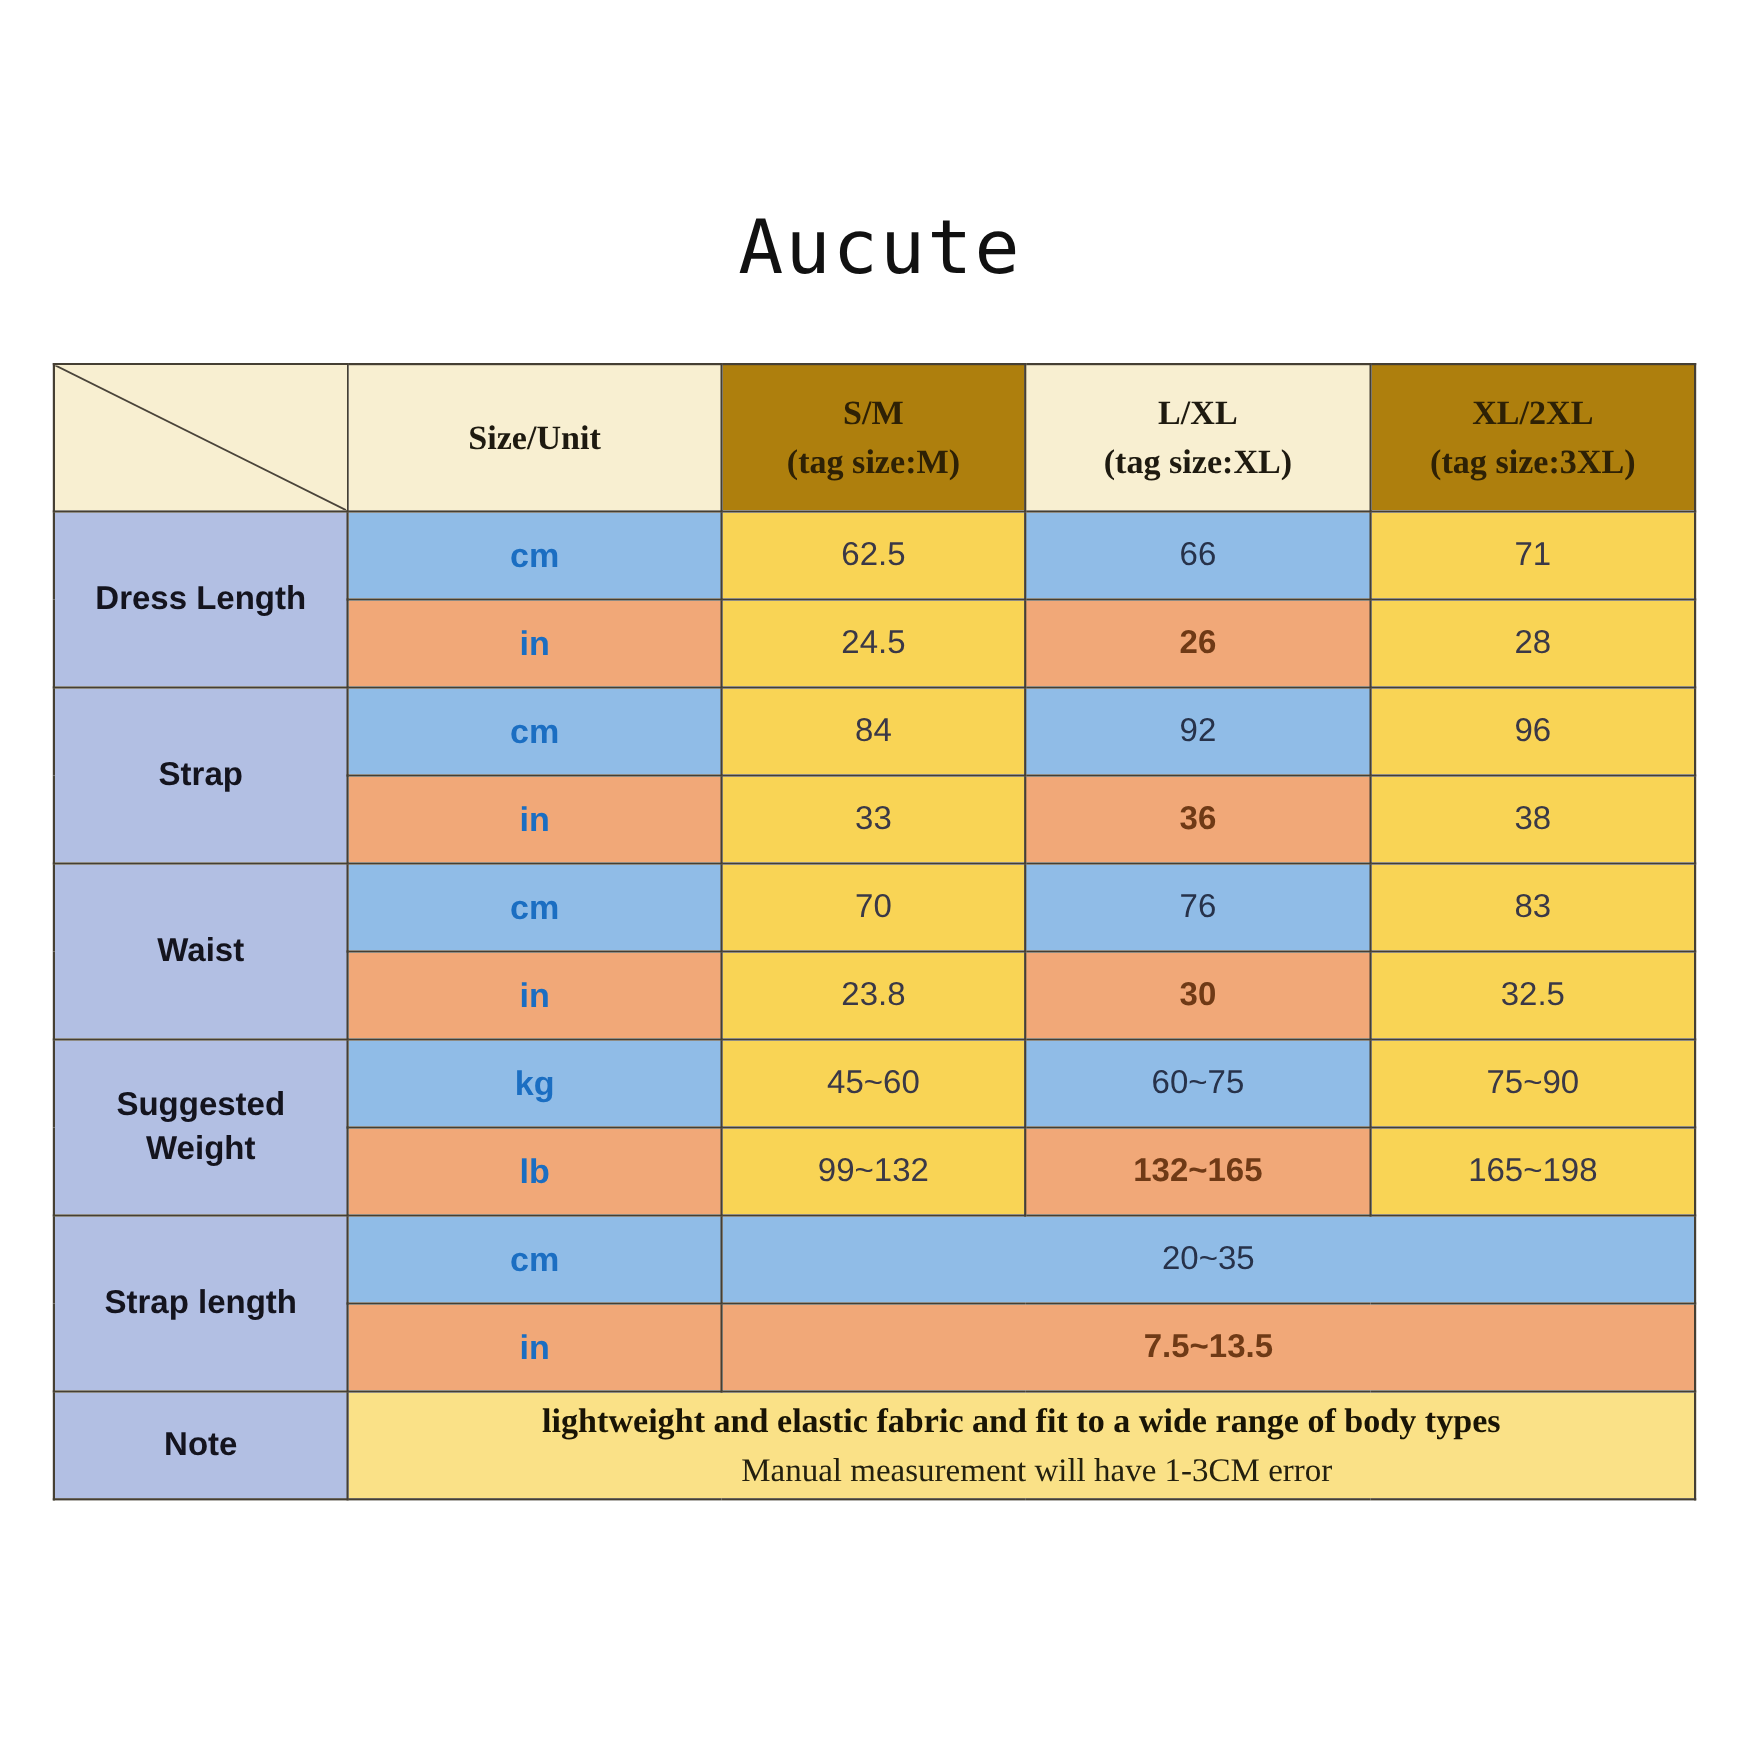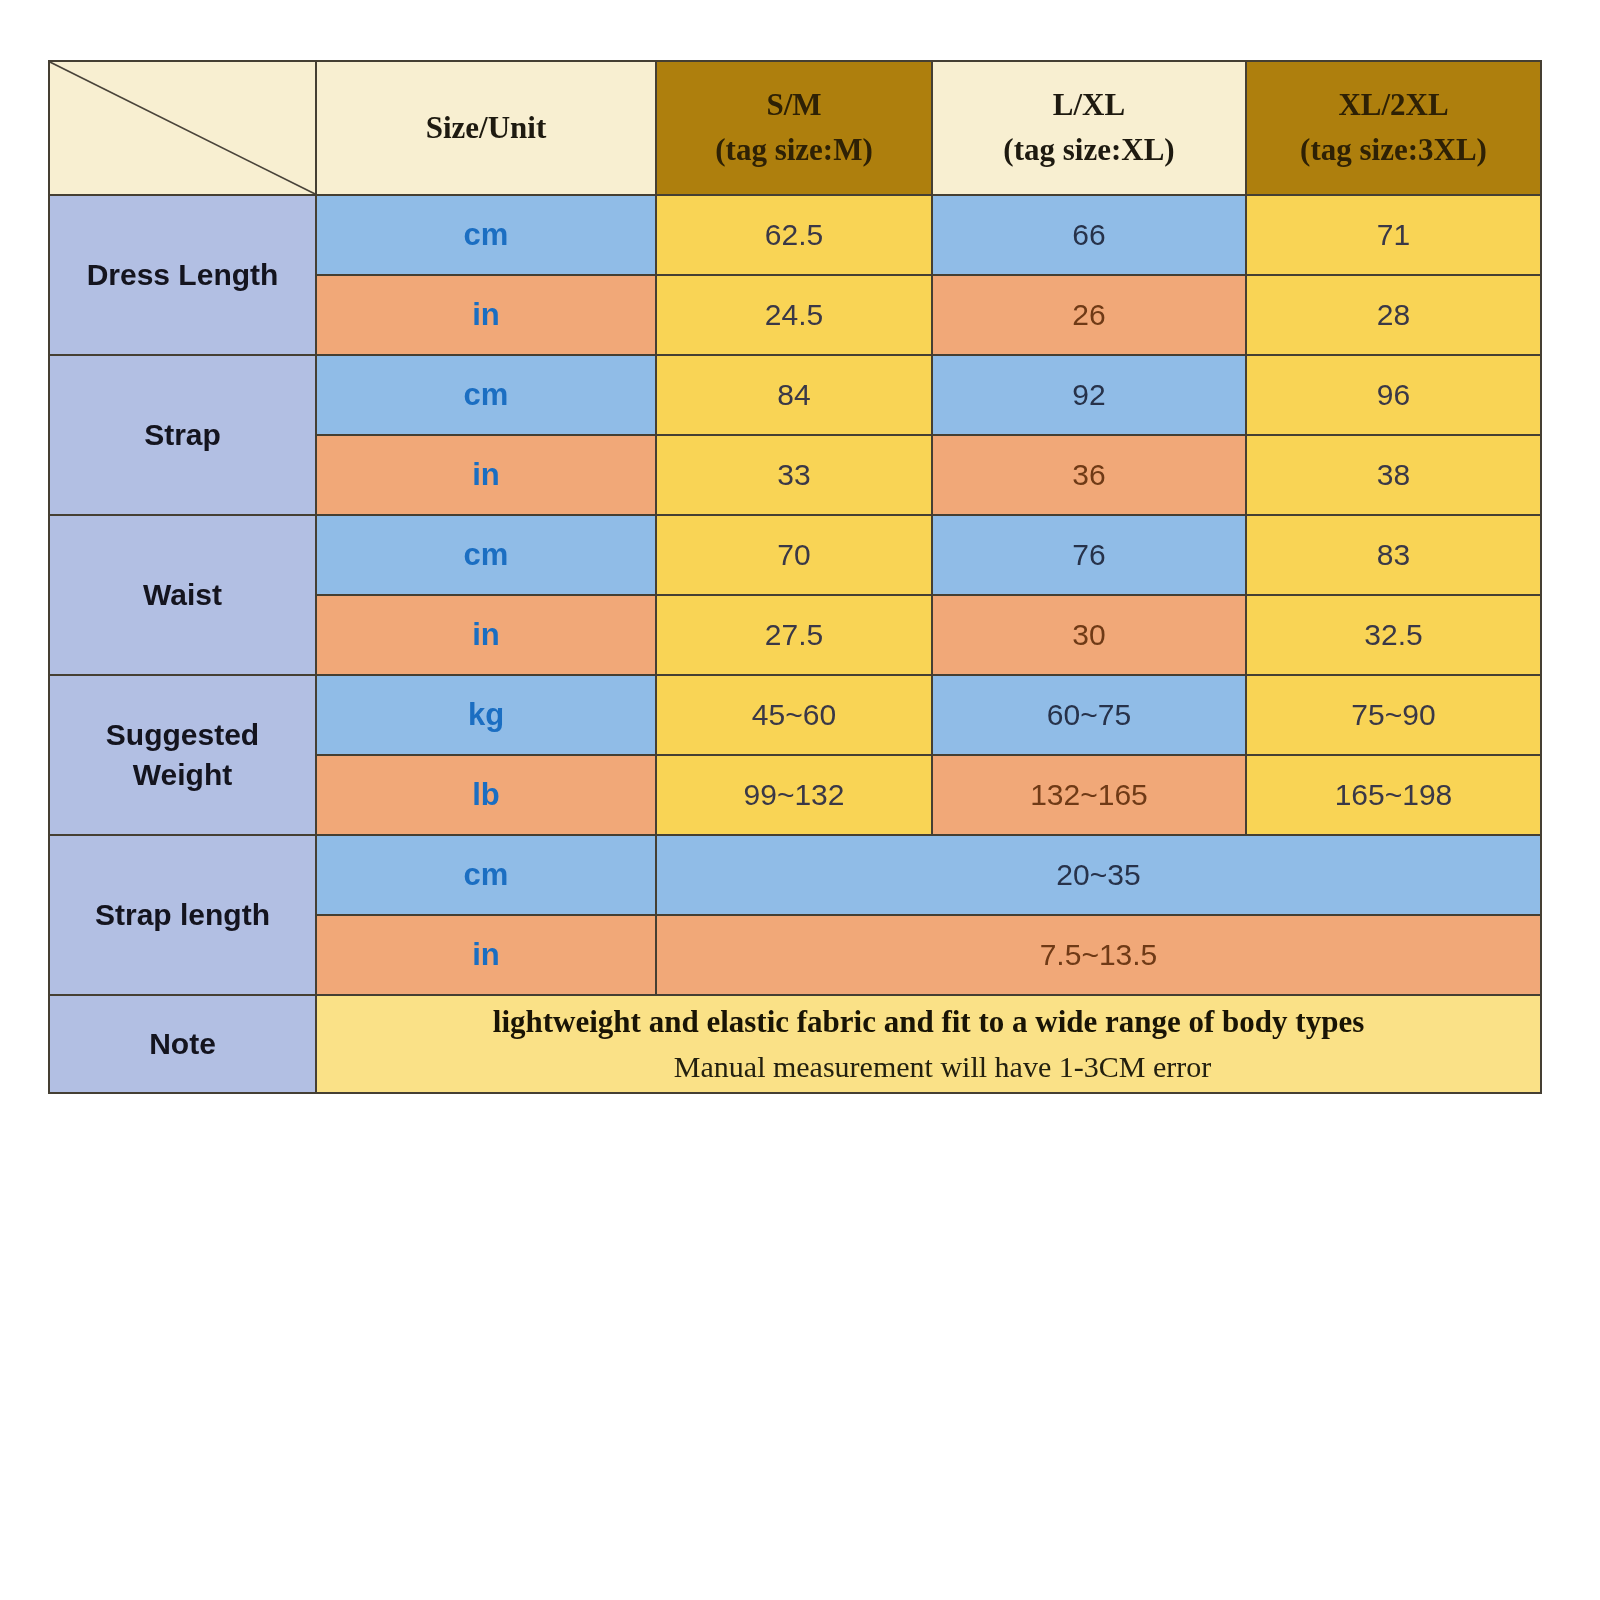--- a/index.html
+++ b/index.html
@@ -67,36 +67,37 @@
     font-weight: 700;
     font-size: 31px;
     color: var(--blue-text, #1b6ec2);
   }
   td.u-blue   { background: var(--unit-blue, #90bce7); }
   td.u-orange { background: var(--unit-orange, #f1a878); }
 
   td.val { font-size: 30px; color: #3a3847; }
   td.v-yellow { background: var(--cell-yellow, #f9d455); }
   td.v-blue   { background: var(--unit-blue, #90bce7); color: #27324a; }
-  td.v-orange { background: var(--unit-orange, #f1a878); color: #6f3a16; }
+  td.v-orange { background: var(--unit-orange, #f1a878); color: #6f3a16; font-weight: bold; }
 
   td.note {
     background: var(--note-yellow, #fae187);
     font-family: "Liberation Serif", serif;
     line-height: 1.45;
     padding: 4px 0;
   }
   .note-line1 { font-weight: 700; font-size: 31px; color: #191405; }
   .note-line2 { font-weight: 400; font-size: 30px; color: #23200f; padding-left: 28px; }
 </style>
 </head>
 <body>
 
 <div class="page">
 
+  <h1 class="title">Aucute</h1>
 
   <table class="chart">
     <colgroup>
       <col style="width:267px">
       <col style="width:340px">
       <col style="width:276px">
       <col style="width:314px">
       <col style="width:295px">
     </colgroup>
 
@@ -152,21 +153,21 @@
 
     <tr class="r-data">
       <td rowspan="2" class="rowlabel">Waist</td>
       <td class="unit u-blue">cm</td>
       <td class="val v-yellow">70</td>
       <td class="val v-blue">76</td>
       <td class="val v-yellow">83</td>
     </tr>
     <tr class="r-data">
       <td class="unit u-orange">in</td>
-      <td class="val v-yellow">27.5</td>
+      <td class="val v-yellow">23.8</td>
       <td class="val v-orange">30</td>
       <td class="val v-yellow">32.5</td>
     </tr>
 
     <tr class="r-data">
       <td rowspan="2" class="rowlabel">Suggested Weight</td>
       <td class="unit u-blue">kg</td>
       <td class="val v-yellow">45~60</td>
       <td class="val v-blue">60~75</td>
       <td class="val v-yellow">75~90</td>

